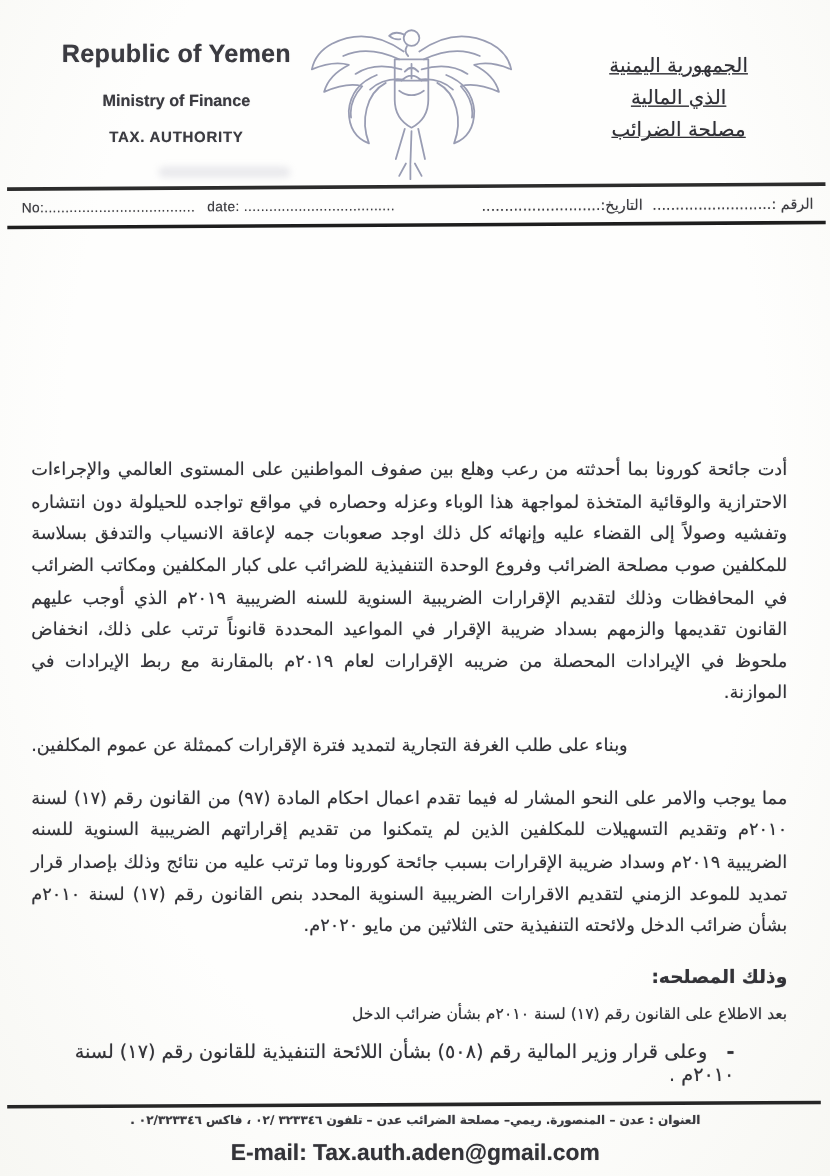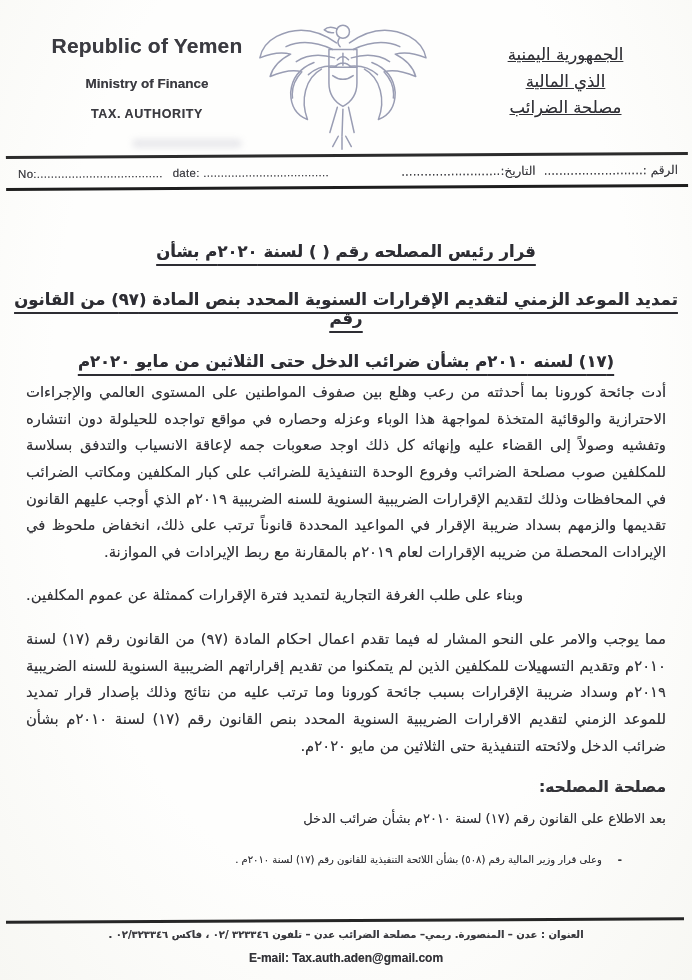--- a/index.html
+++ b/index.html
@@ -45,37 +45,37 @@
 
   
   .title-block{ position:absolute; top:242px; left:0; right:0; direction:rtl;
     text-align:center; color:#2d2d33; }
   .title-line{ font-weight:700; font-size:16.5px;
     text-decoration:underline; text-underline-offset:7px; text-decoration-thickness:1.6px; }
   .t1{ margin-bottom:29px; }
   .t2{ margin-bottom:24px; }
 
   
-  .body-flow{ position:absolute; top:379px; left:26px; right:26px; direction:rtl; color:#333338; }
+  .body-flow{ position:absolute; top:379px; left:26px; right:36px; direction:rtl; color:#333338; }
   .para{ font-size:14.8px; line-height:1.8; text-align:justify; }
   .para.single{ text-align:left; }
   .sp1{ margin-top:17px; }
   .chief{ margin-top:19px; font-weight:700; font-size:15.5px; }
   .preamble{ margin-top:15px; font-size:13px; }
-  .bullets{ margin-top:28px; padding-right:44px; font-size:10px; }
+  .bullets{ margin-top:14px; padding-right:44px; font-size:16px; }
   .bullet{ margin-bottom:14px; }
   .bullet .dash{ display:inline-block; margin-left:16px; font-weight:700; }
 
   
   .footer-rule{ position:absolute; top:919px; left:6px; right:8px;
     border-top:3px solid #262626; transform:rotate(-0.3deg); }
   .footer-address{ position:absolute; top:929px; left:0; right:0; text-align:center;
     direction:rtl; font-size:10px; font-weight:700; color:#3a3a3f; }
   .footer-email{ position:absolute; top:951px; left:0; right:0; text-align:center;
-    font-size:12px; font-weight:700; color:#333338;
+    font-size:19px; font-weight:700; color:#333338;
     font-family:"Liberation Sans", sans-serif; }
 </style>
 </head>
 <body>
 
 <div class="page">
 
   <div class="en-block ink">
     <div class="en-country">Republic of Yemen</div>
     <div class="en-ministry">Ministry of Finance</div>
@@ -123,32 +123,27 @@
 
   <div class="ref-band">
     <div class="ref-left ink">
       <span>No:</span><span>....................................</span><span class="gap"></span><span>date:</span> <span>....................................</span>
     </div>
     <div class="ref-right ink">
       <span>الرقم :</span><span>..........................</span><span class="gap"></span><span>التاريخ:</span><span>..........................</span>
     </div>
   </div>
 
-  <div class="title-block ink">
-    <div class="title-line t1">قرار رئيس المصلحه رقم ( ) لسنة ٢٠٢٠م بشأن</div>
-    <div class="title-line t2">تمديد الموعد الزمني لتقديم الإقرارات السنوية المحدد بنص المادة (٩٧) من القانون رقم</div>
-    <div class="title-line">(١٧) لسنه ٢٠١٠م بشأن ضرائب الدخل حتى الثلاثين من مايو ٢٠٢٠م</div>
-  </div>
 
   <div class="body-flow ink">
     <p class="para">أدت جائحة كورونا بما أحدثته من رعب وهلع بين صفوف المواطنين على المستوى العالمي والإجراءات الاحترازية والوقائية المتخذة لمواجهة هذا الوباء وعزله وحصاره في مواقع تواجده للحيلولة دون انتشاره وتفشيه وصولاً إلى القضاء عليه وإنهائه كل ذلك اوجد صعوبات جمه لإعاقة الانسياب والتدفق بسلاسة للمكلفين صوب مصلحة الضرائب وفروع الوحدة التنفيذية للضرائب على كبار المكلفين ومكاتب الضرائب في المحافظات وذلك لتقديم الإقرارات الضريبية السنوية للسنه الضريبية ٢٠١٩م الذي أوجب عليهم القانون تقديمها والزمهم بسداد ضريبة الإقرار في المواعيد المحددة قانوناً ترتب على ذلك، انخفاض ملحوظ في الإيرادات المحصلة من ضريبه الإقرارات لعام ٢٠١٩م بالمقارنة مع ربط الإيرادات في الموازنة.</p>
     <p class="para single sp1">وبناء على طلب الغرفة التجارية لتمديد فترة الإقرارات كممثلة عن عموم المكلفين.</p>
     <p class="para sp1">مما يوجب والامر على النحو المشار له فيما تقدم اعمال احكام المادة (٩٧) من القانون رقم (١٧) لسنة ٢٠١٠م وتقديم التسهيلات للمكلفين الذين لم يتمكنوا من تقديم إقراراتهم الضريبية السنوية للسنه الضريبية ٢٠١٩م وسداد ضريبة الإقرارات بسبب جائحة كورونا وما ترتب عليه من نتائج وذلك بإصدار قرار تمديد للموعد الزمني لتقديم الاقرارات الضريبية السنوية المحدد بنص القانون رقم (١٧) لسنة ٢٠١٠م بشأن ضرائب الدخل ولائحته التنفيذية حتى الثلاثين من مايو ٢٠٢٠م.</p>
 
-    <div class="chief">مصلحة المصلحه:</div>
+    <div class="chief">وذلك المصلحه:</div>
     <div class="preamble">بعد الاطلاع على القانون رقم (١٧) لسنة ٢٠١٠م بشأن ضرائب الدخل</div>
 
     <div class="bullets">
       <div class="bullet">
         <span class="dash">-</span><span>وعلى قرار وزير المالية رقم (٥٠٨) بشأن اللائحة التنفيذية للقانون رقم (١٧) لسنة ٢٠١٠م .</span>
       </div>
     </div>
   </div>
 
   <div class="footer-rule"></div>

